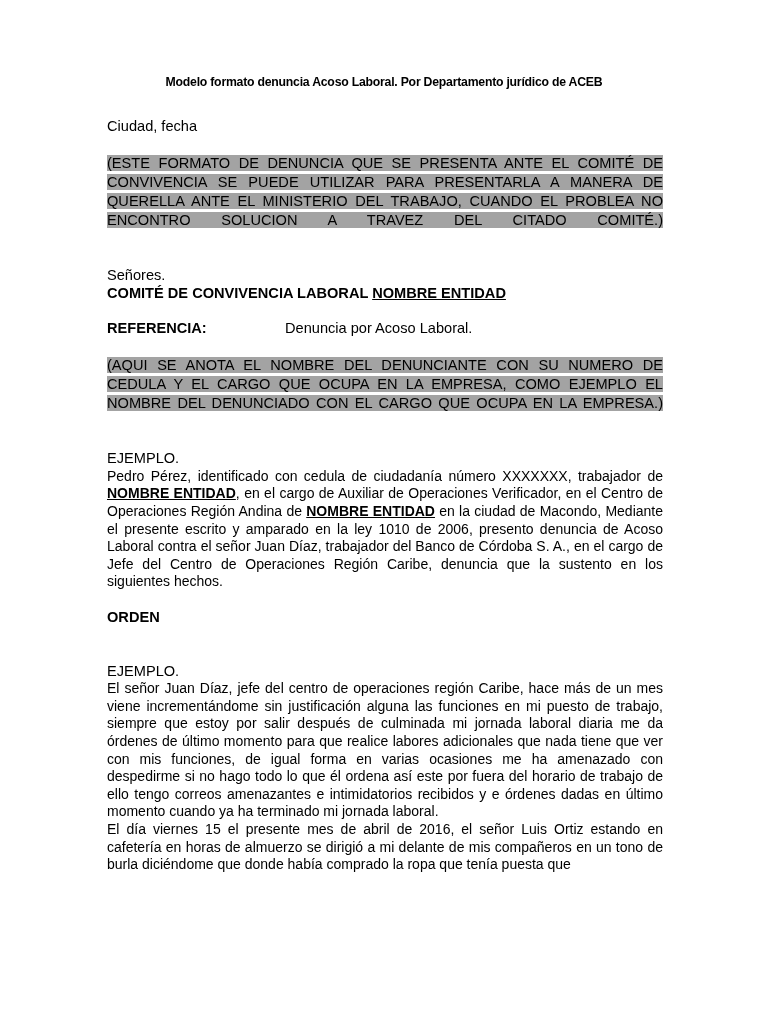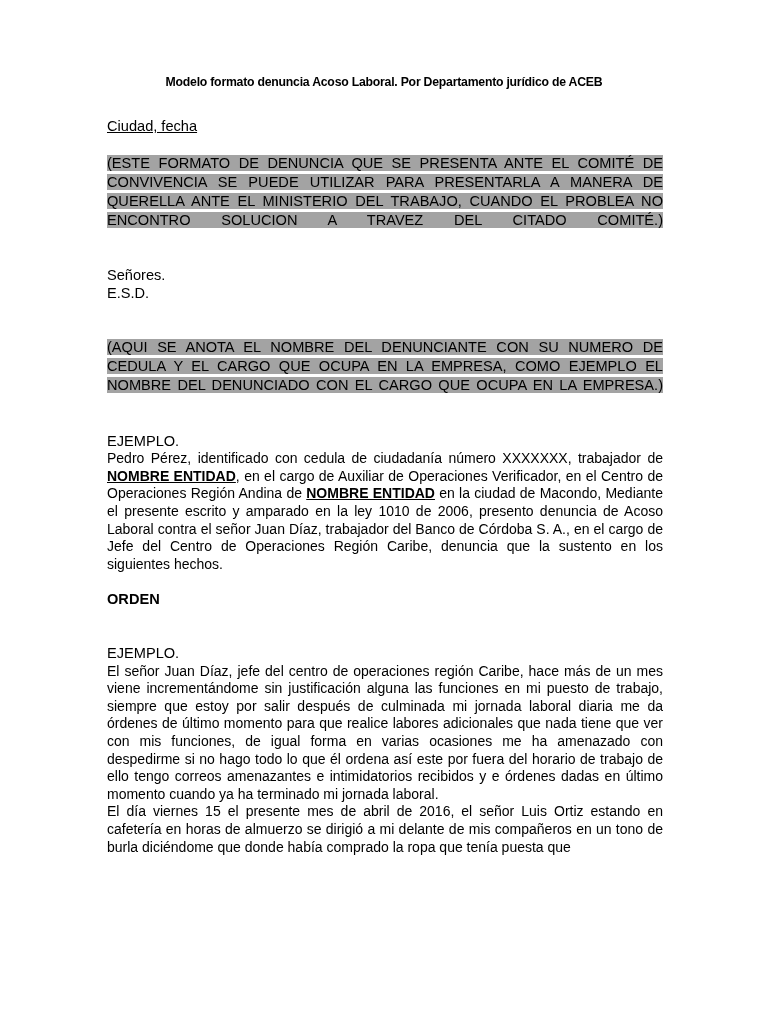--- a/index.html
+++ b/index.html
@@ -45,21 +45,21 @@
     width: 556px;
   }
   .blk {
     font-size: 14.6px;
     line-height: 17.6px;
     text-align: justify;
     margin: 0;
   }
   .blk.left { text-align: left; }
   .spacer-md { height: 18px; }
-  .u { text-decoration: underline; }
+  .u { }
   .b { font-weight: bold; }
   .bu { font-weight: bold; text-decoration: underline; }
 
   
   .hl {
     font-size: 14.6px;
     line-height: 19.1px;
     text-align: justify;
     margin: 0;
   }
@@ -114,25 +114,29 @@
 
     <p class="blk left"><span class="u">Ciudad, fecha</span></p>
 
     <div class="spacer-md"></div>
 
     <p class="hl j"><span class="mark">(ESTE FORMATO DE DENUNCIA QUE SE PRESENTA ANTE EL COMITÉ DE CONVIVENCIA SE PUEDE UTILIZAR PARA PRESENTARLA A MANERA DE QUERELLA ANTE EL MINISTERIO DEL TRABAJO, CUANDO EL PROBLEA NO ENCONTRO SOLUCION A TRAVEZ DEL CITADO COMITÉ.)</span></p>
 
     <div class="spacer-md"></div>
 
     <p class="blk left">Señores.</p>
-    <p class="blk left">E.S.D.</p>
+    <p class="blk left"><span class="b">COMITÉ DE CONVIVENCIA LABORAL </span><span class="bu">NOMBRE ENTIDAD</span></p>
 
     <div class="spacer-md"></div>
 
     <div class="ref-grid">
+      <div class="ref-row">
+        <span class="ref-label">REFERENCIA:</span>
+        <span class="ref-value">Denuncia por Acoso Laboral.</span>
+      </div>
     </div>
 
     <div class="spacer-md"></div>
 
     <p class="hl j"><span class="mark">(AQUI SE ANOTA EL NOMBRE DEL DENUNCIANTE CON SU NUMERO DE CEDULA Y EL CARGO QUE OCUPA EN LA EMPRESA, COMO EJEMPLO EL NOMBRE DEL DENUNCIADO CON EL CARGO QUE OCUPA EN LA EMPRESA.)</span></p>
 
     <div class="spacer-md"></div>
 
     <p class="blk left">EJEMPLO.</p>
     <p class="para"><span>Pedro Pérez, identificado con cedula de ciudadanía número XXXXXXX, trabajador de </span><span class="bu">NOMBRE ENTIDAD</span><span>, en el cargo de Auxiliar de Operaciones Verificador, en el Centro de Operaciones Región Andina de </span><span class="bu">NOMBRE ENTIDAD</span><span> en la ciudad de Macondo, Mediante el presente escrito y amparado en la ley 1010 de 2006, presento denuncia de Acoso Laboral contra el señor Juan Díaz, trabajador del Banco de Córdoba S. A., en el cargo de Jefe del Centro de Operaciones Región Caribe, denuncia que la sustento en los siguientes hechos.</span></p>

